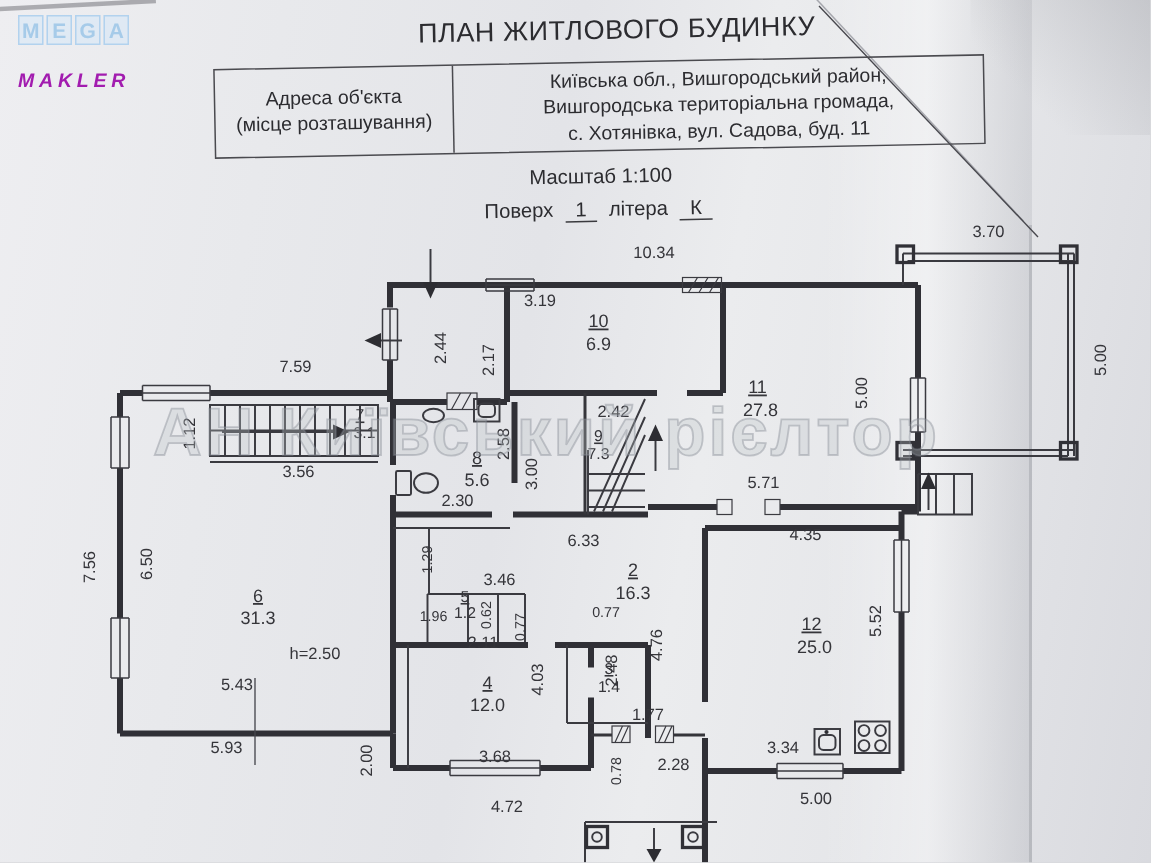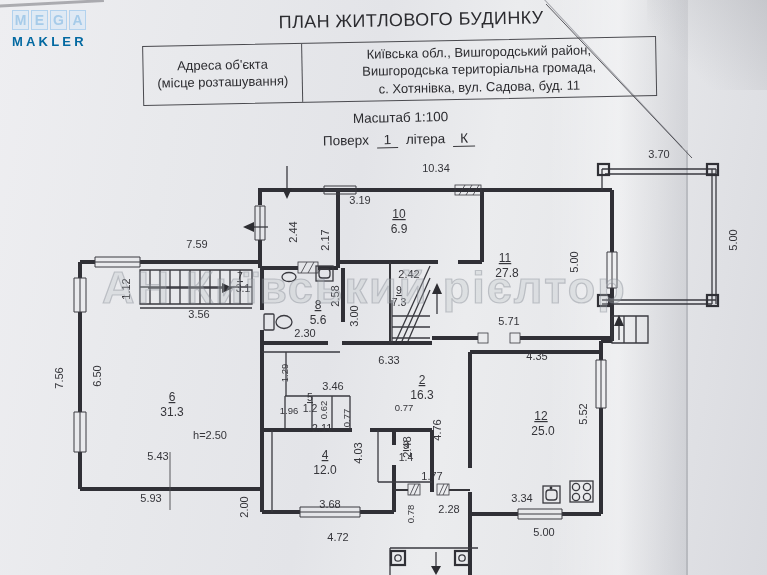--- a/index.html
+++ b/index.html
@@ -13,21 +13,21 @@
     transform:rotate(47deg);transform-origin:0 0;}
   .corner-shade{position:absolute;right:0;top:0;width:120px;height:90px;
     background:linear-gradient(225deg,rgba(150,152,158,0.35),rgba(150,152,158,0) 70%);}
   .edge-top-left{position:absolute;left:-6px;top:2px;width:110px;height:3px;background:rgba(90,92,98,0.45);transform:rotate(-3deg);}
 
   
   .logo{position:absolute;left:12px;top:10px;z-index:40;}
   .logo-row{display:flex;gap:2px;}
   .logo-tile{width:15px;height:18px;border:1.5px solid #b2d2ee;background:rgba(213,232,248,0.55);
     color:#a6cbe9;font-weight:bold;font-size:14px;display:flex;align-items:center;justify-content:center;}
-  .logo-sub{margin-top:4px;color:#0369a1;font-weight:bold;font-size:13px;letter-spacing:3.2px;}
+  .logo-sub{margin-top:16px;color:#a21caf;font-weight:bold;font-size:13px;letter-spacing:3.2px;font-style:italic;}
 
   
   .header{position:absolute;left:0;top:0;width:767px;z-index:30;transform:rotate(-1.1deg);transform-origin:400px 90px;color:#2c2c30;}
   .title{position:absolute;left:280px;top:10px;font-size:18px;letter-spacing:0.4px;}
   .addr-table{position:absolute;left:143px;top:41px;width:512px;height:58px;border:1.6px solid #4a4a4f;display:flex;}
   .addr-label{width:158px;border-right:1.6px solid #4a4a4f;display:flex;flex-direction:column;align-items:center;justify-content:center;font-size:13px;line-height:1.3;}
   .addr-value{flex:1;display:flex;flex-direction:column;align-items:center;justify-content:center;font-size:13px;line-height:1.35;}
   .scale-line{position:absolute;left:280px;top:110px;width:240px;text-align:center;font-size:13.5px;}
   .floor-line{position:absolute;left:280px;top:132px;width:240px;text-align:center;font-size:13.5px;}
   .uval{display:inline-block;border-bottom:1.2px solid #3a3a3e;padding:0 7px;margin:0 4px;}

